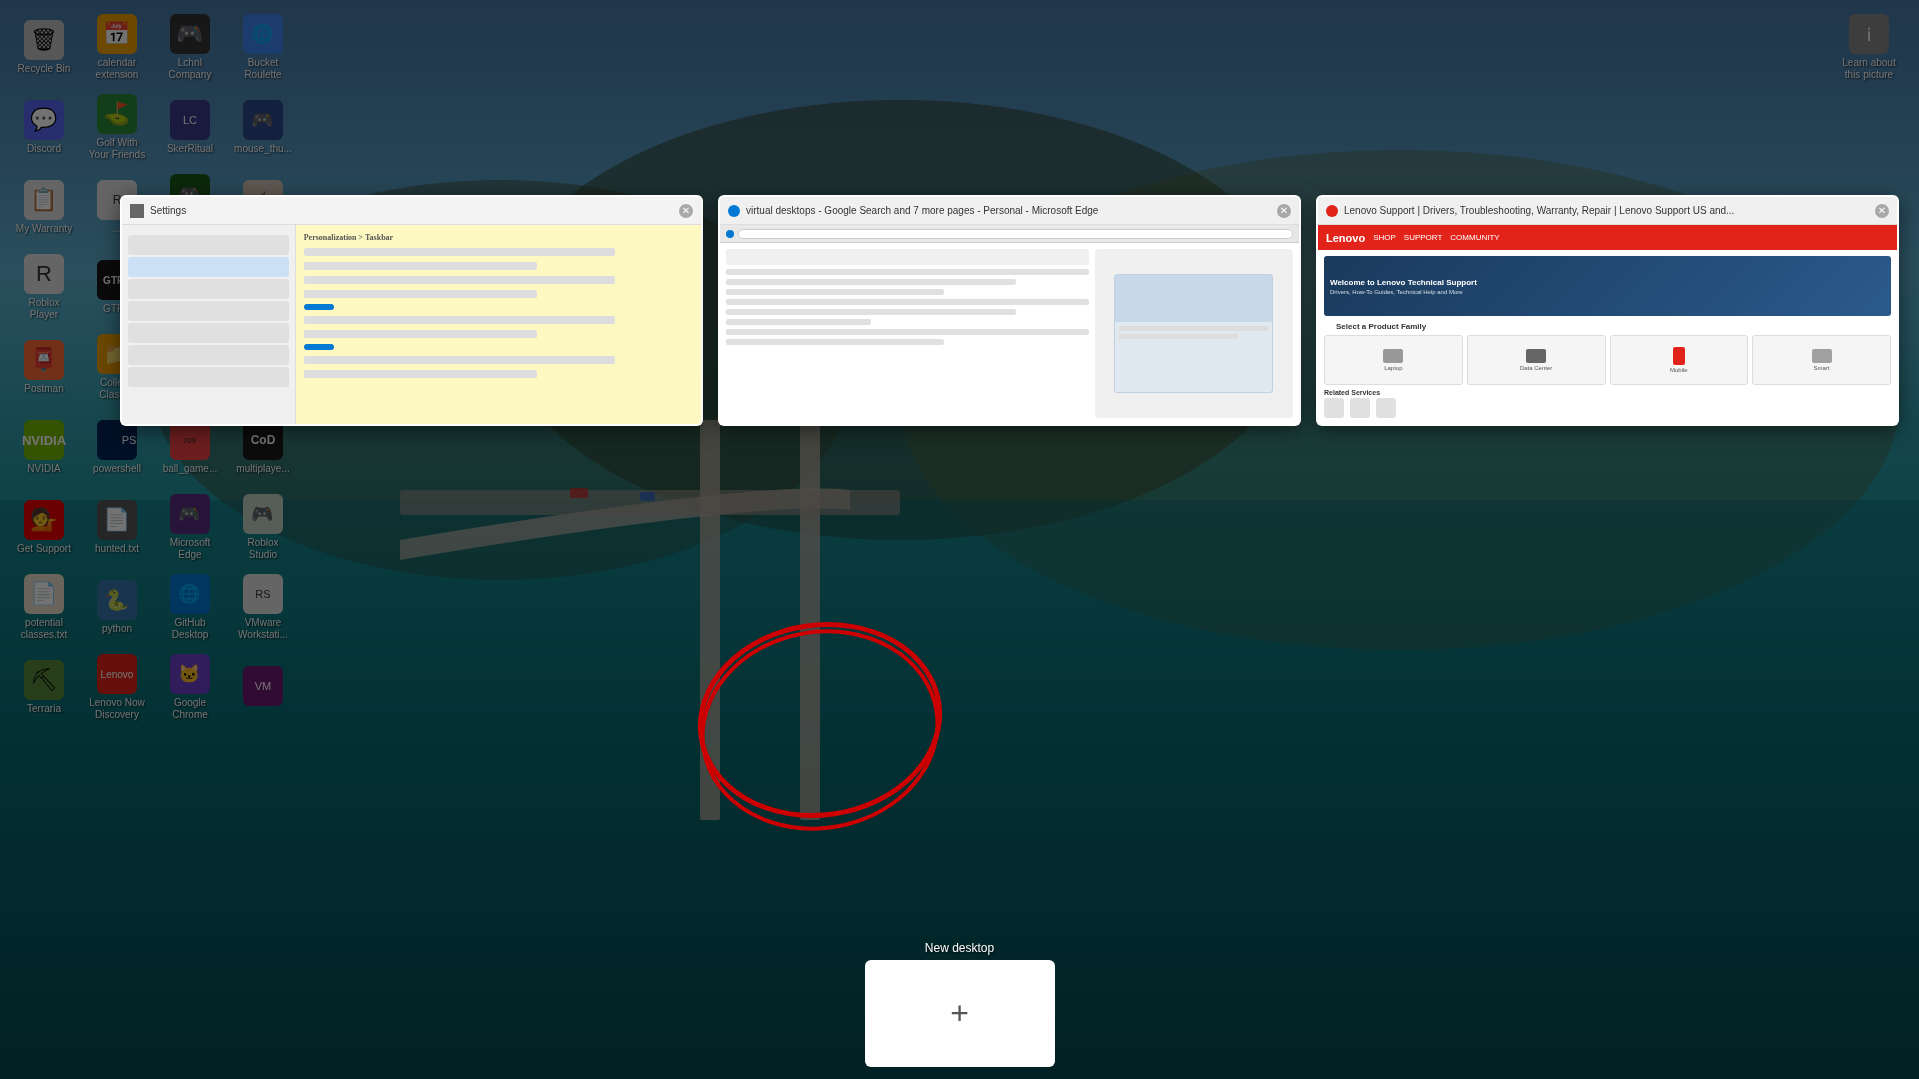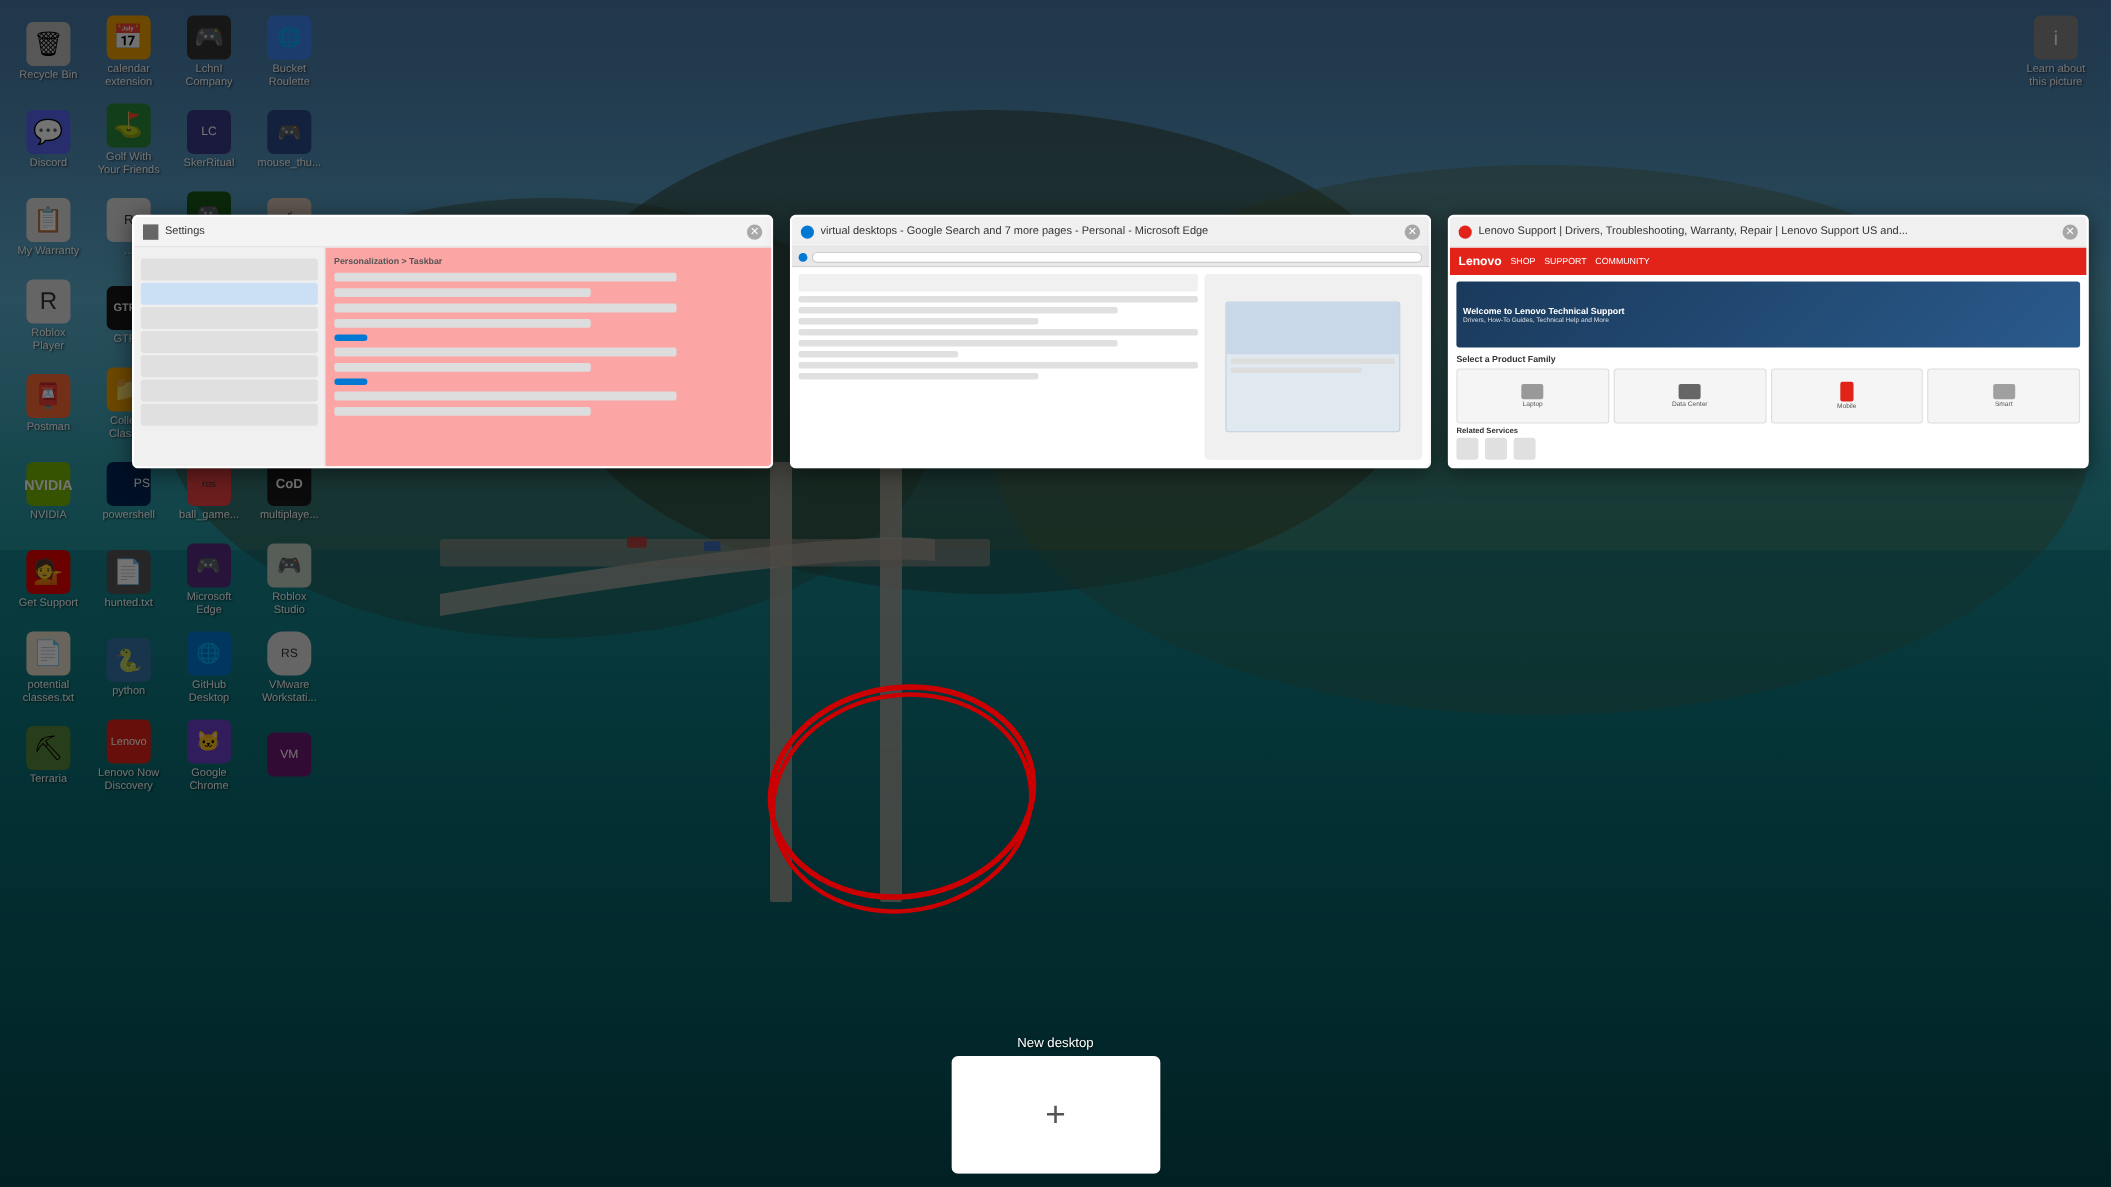--- a/index.html
+++ b/index.html
@@ -193,21 +193,22 @@
       margin: 2px 6px;
       border-radius: 3px;
     }
     .settings-sidebar-item.active {
       background: #cce0f5;
     }
 
     .settings-main {
       flex: 1;
       padding: 8px;
-      background: #fca5a5;
+      background: #fef9c3;
+      font-family: Liberation Serif, serif;
     }
 
     .settings-row {
       height: 8px;
       background: #ddd;
       margin-bottom: 6px;
       border-radius: 2px;
     }
     .settings-row.short { width: 60%; }
     .settings-row.medium { width: 80%; }
@@ -654,21 +655,21 @@
 
   <div class="desktop-icon">
     <div class="icon-img icon-cod" style="color:white;font-size:12px;font-weight:bold;">CoD</div>
     <span class="icon-label">multiplaye...</span>
   </div>
   <div class="desktop-icon">
     <div class="icon-img" style="background:#c0d0c0;font-size:18px;">🎮</div>
     <span class="icon-label">Roblox Studio</span>
   </div>
   <div class="desktop-icon">
-    <div class="icon-img" style="background:#e0e0e0;color:#333;font-size:11px;border-radius:14px;">RS</div>
+    <div class="icon-img" style="background:#e0e0e0;color:#333;font-size:11px;">RS</div>
     <span class="icon-label">VMware Workstati...</span>
   </div>
   <div class="desktop-icon">
     <div class="icon-img icon-vmware" style="color:white;font-size:11px;">VM</div>
     <span class="icon-label"></span>
   </div>
 </div>
 
 <div class="top-right-icon">
   <div class="desktop-icon" style="width:80px;">
@@ -763,21 +764,21 @@
         <span class="lenovo-nav-item">SUPPORT</span>
         <span class="lenovo-nav-item">COMMUNITY</span>
       </div>
       <div class="lenovo-body">
         <div class="lenovo-hero">
           <div>
             <div class="lenovo-hero-text">Welcome to Lenovo Technical Support</div>
             <div style="color:rgba(255,255,255,0.8);font-size:6px;margin-top:2px;">Drivers, How-To Guides, Technical Help and More</div>
           </div>
         </div>
-        <div style="font-size:8px;color:#333;font-weight:bold;margin:4px 0;">Select a Product Family</div>
+        <div style="font-size:8px;color:#333;font-weight:bold;margin:4px 12px;">Select a Product Family</div>
         <div class="lenovo-products">
           <div class="lenovo-product-card">
             <div class="lenovo-product-icon"></div>
             <span class="lenovo-product-label">Laptop</span>
           </div>
           <div class="lenovo-product-card">
             <div class="lenovo-product-icon" style="background:#666;"></div>
             <span class="lenovo-product-label">Data Center</span>
           </div>
           <div class="lenovo-product-card">

